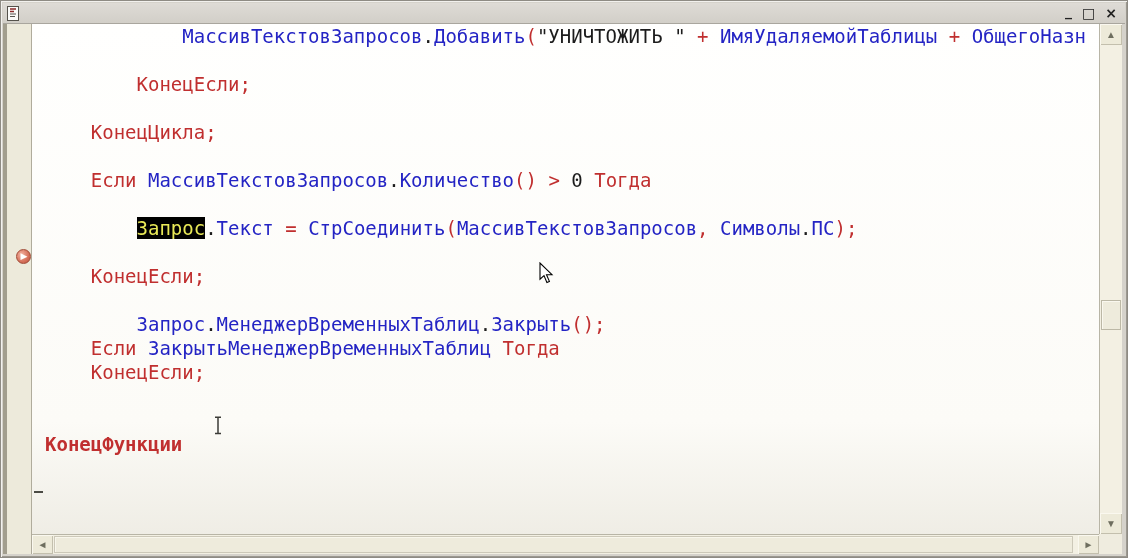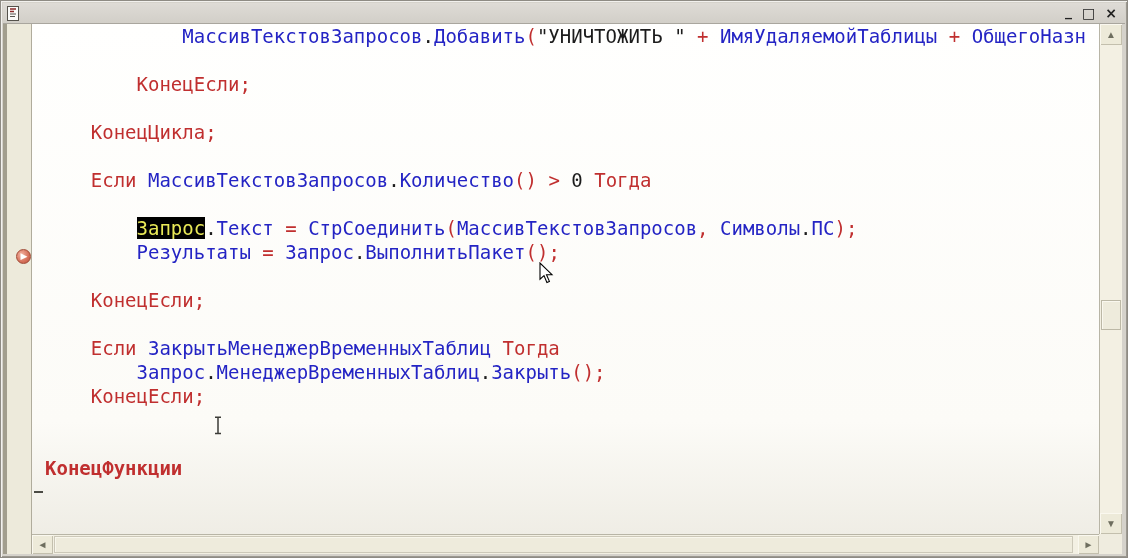--- a/index.html
+++ b/index.html
@@ -128,26 +128,25 @@
       <div class="code-lines" id="code-lines">
           <div class="code-line" style="padding-left: calc(12ch + 13px);"><span class="seg-id">МассивТекстовЗапросов</span><span class="seg-pl">.</span><span class="seg-id">Добавить</span><span class="seg-op">(</span><span class="seg-pl">"УНИЧТОЖИТЬ "</span><span class="seg-op"> + </span><span class="seg-id">ИмяУдаляемойТаблицы</span><span class="seg-op"> + </span><span class="seg-id">ОбщегоНазн</span></div>
           <div class="code-line" style="padding-left: calc(0ch + 13px);"></div>
           <div class="code-line" style="padding-left: calc(8ch + 13px);"><span class="seg-kw">КонецЕсли</span><span class="seg-op">;</span></div>
           <div class="code-line" style="padding-left: calc(0ch + 13px);"></div>
           <div class="code-line" style="padding-left: calc(4ch + 13px);"><span class="seg-kw">КонецЦикла</span><span class="seg-op">;</span></div>
           <div class="code-line" style="padding-left: calc(0ch + 13px);"></div>
           <div class="code-line" style="padding-left: calc(4ch + 13px);"><span class="seg-kw">Если</span><span class="seg-pl"> </span><span class="seg-id">МассивТекстовЗапросов</span><span class="seg-pl">.</span><span class="seg-id">Количество</span><span class="seg-op">()</span><span class="seg-pl"> </span><span class="seg-op">&gt;</span><span class="seg-pl"> </span><span class="seg-pl">0</span><span class="seg-pl"> </span><span class="seg-kw">Тогда</span></div>
           <div class="code-line" style="padding-left: calc(0ch + 13px);"></div>
           <div class="code-line" style="padding-left: calc(8ch + 13px);"><span class="seg-sel">Запрос</span><span class="seg-pl">.</span><span class="seg-id">Текст</span><span class="seg-pl"> </span><span class="seg-op">=</span><span class="seg-pl"> </span><span class="seg-id">СтрСоединить</span><span class="seg-op">(</span><span class="seg-id">МассивТекстовЗапросов</span><span class="seg-op">,</span><span class="seg-pl"> </span><span class="seg-id">Символы</span><span class="seg-pl">.</span><span class="seg-id">ПС</span><span class="seg-op">);</span></div>
-          <div class="code-line" style="padding-left: calc(8ch + 13px);"><span class="seg-id">Результаты</span><span class="seg-pl"> </span><span class="seg-op">=</span><span class="seg-pl"> </span><span class="seg-id">Запрос</span><span class="seg-pl">.</span><span class="seg-id">ВыполнитьПакет</span><span class="seg-op">();</span></div>
           <div class="code-line" style="padding-left: calc(0ch + 13px);"></div>
           <div class="code-line" style="padding-left: calc(4ch + 13px);"><span class="seg-kw">КонецЕсли</span><span class="seg-op">;</span></div>
           <div class="code-line" style="padding-left: calc(0ch + 13px);"></div>
+          <div class="code-line" style="padding-left: calc(8ch + 13px);"><span class="seg-id">Запрос</span><span class="seg-pl">.</span><span class="seg-id">МенеджерВременныхТаблиц</span><span class="seg-pl">.</span><span class="seg-id">Закрыть</span><span class="seg-op">();</span></div>
           <div class="code-line" style="padding-left: calc(4ch + 13px);"><span class="seg-kw">Если</span><span class="seg-pl"> </span><span class="seg-id">ЗакрытьМенеджерВременныхТаблиц</span><span class="seg-pl"> </span><span class="seg-kw">Тогда</span></div>
-          <div class="code-line" style="padding-left: calc(8ch + 13px);"><span class="seg-id">Запрос</span><span class="seg-pl">.</span><span class="seg-id">МенеджерВременныхТаблиц</span><span class="seg-pl">.</span><span class="seg-id">Закрыть</span><span class="seg-op">();</span></div>
           <div class="code-line" style="padding-left: calc(4ch + 13px);"><span class="seg-kw">КонецЕсли</span><span class="seg-op">;</span></div>
           <div class="code-line" style="padding-left: calc(0ch + 13px);"></div>
           <div class="code-line" style="padding-left: calc(0ch + 13px);"></div>
           <div class="code-line" style="padding-left: calc(0ch + 13px); font-weight: bold;"><span class="seg-kw">КонецФункции</span></div>
         </div>
       <div class="fold-dash"></div>
     </div>
 
     <div class="vscroll">
       <div class="sbtn up">

